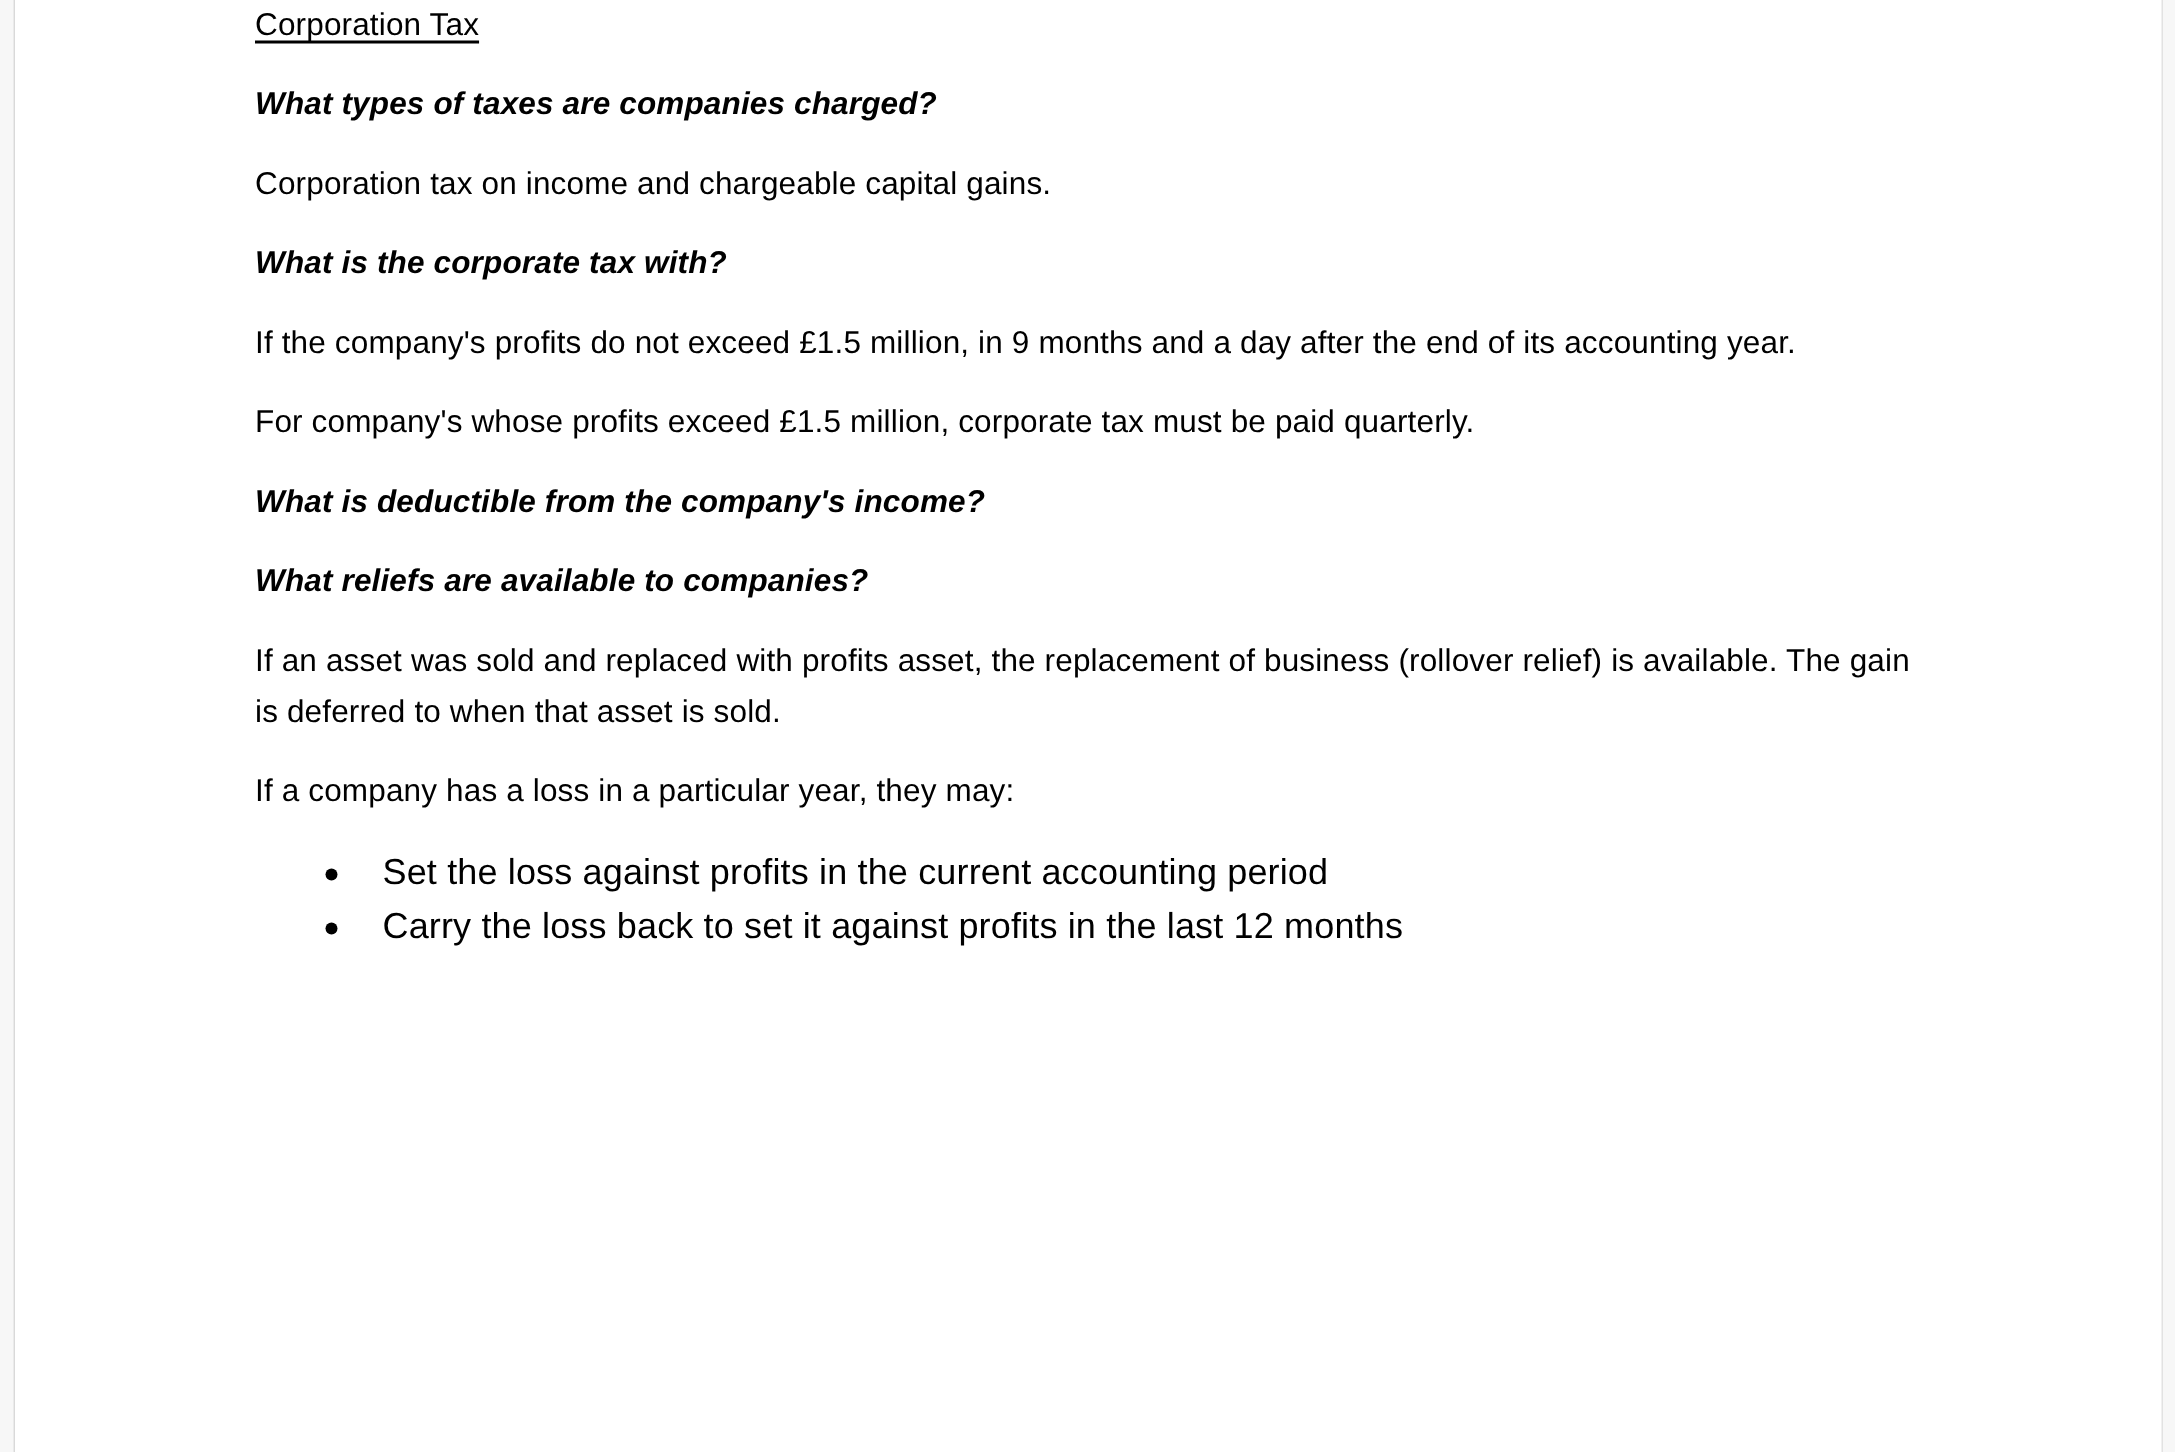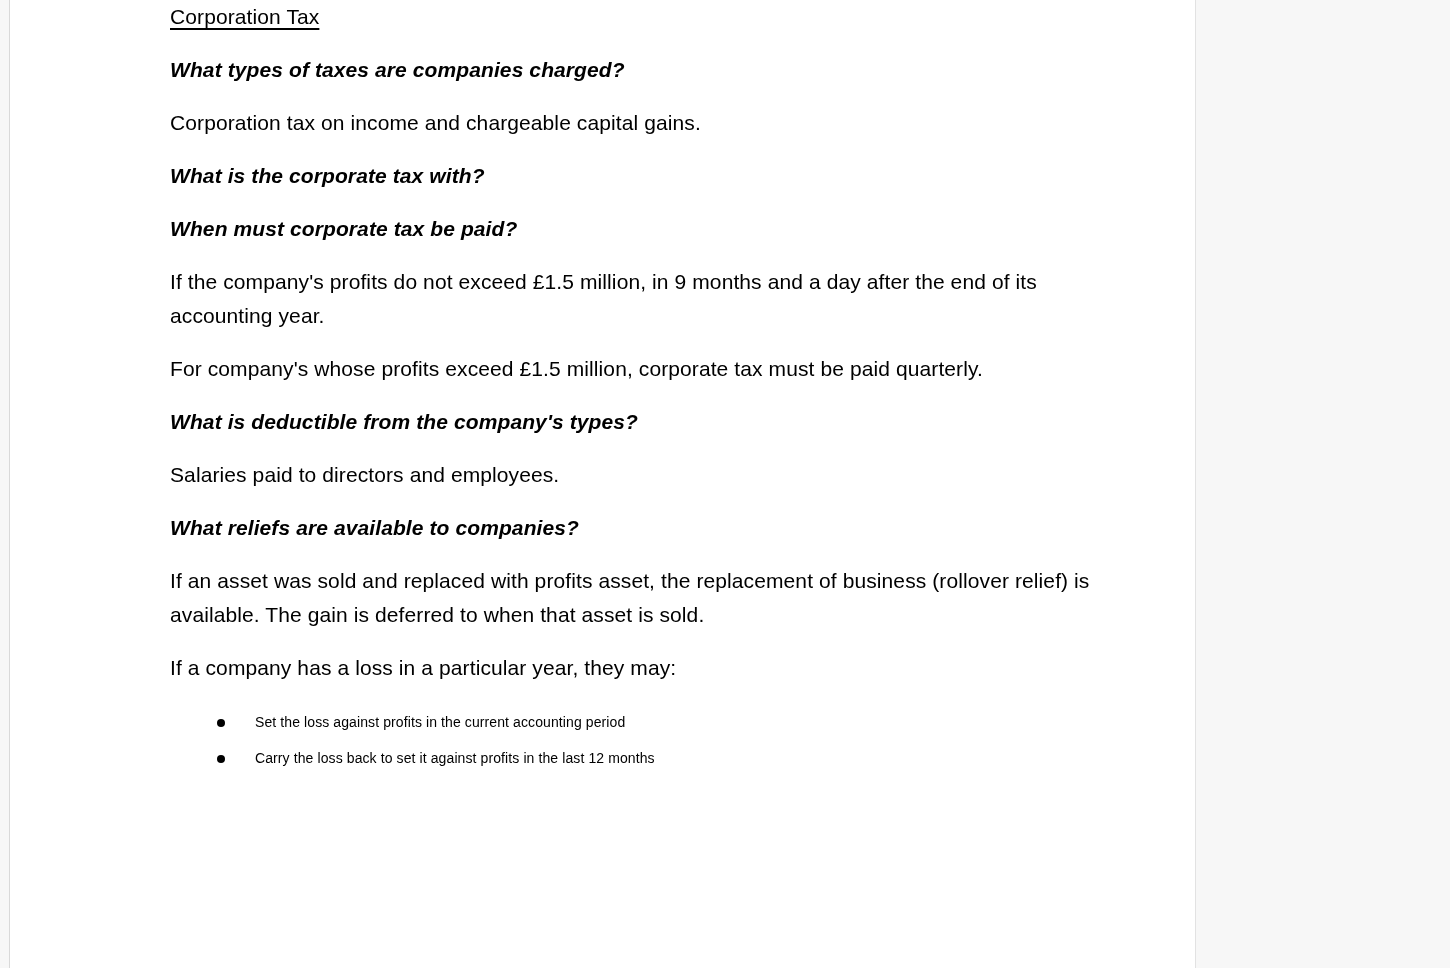--- a/index.html
+++ b/index.html
@@ -10,21 +10,21 @@
     height: 968px;
     background: #f7f7f7;
     font-family: "Liberation Sans", sans-serif;
     color: #000;
     overflow: hidden;
   }
   .page {
     position: absolute;
     left: 9px;
     top: 0;
-    width: 1187px;
+    width: 1433px;
     height: 968px;
     background: #ffffff;
     border-left: 1px solid #d9d9d9;
     border-right: 1px solid #e2e2e2;
     padding: 0 50px 0 160px;
   }
   .doc-title,
   .question,
   .answer {
     margin: 0 0 19px 0;
@@ -44,21 +44,21 @@
     font-weight: bold;
   }
   ul.loss-options {
     margin: 0;
     padding: 0 0 0 85px;
     list-style: none;
     max-width: 1112px;
   }
   ul.loss-options li {
     position: relative;
-    font-size: 14px;
+    font-size: 24px;
     line-height: 36px;
     letter-spacing: 0.1px;
   }
   ul.loss-options li .bullet-dot {
     position: absolute;
     left: -38px;
     top: 15px;
     width: 8px;
     height: 8px;
     border-radius: 50%;
@@ -70,26 +70,24 @@
 
 <div class="page">
 
   <h1 class="doc-title">Corporation Tax</h1>
 
   <p class="question">What types of taxes are companies charged?</p>
   <p class="answer">Corporation tax on income and chargeable capital gains.</p>
 
   <p class="question">What is the corporate tax with?</p>
 
-  <p class="question">When must corporate tax be paid?</p>
   <p class="answer">If the company's profits do not exceed £1.5 million, in 9 months and a day after the end of its accounting year.</p>
   <p class="answer">For company's whose profits exceed £1.5 million, corporate tax must be paid quarterly.</p>
 
-  <p class="question">What is deductible from the company's types?</p>
-  <p class="answer">Salaries paid to directors and employees.</p>
+  <p class="question">What is deductible from the company's income?</p>
 
   <p class="question">What reliefs are available to companies?</p>
   <p class="answer">If an asset was sold and replaced with profits asset, the replacement of business (rollover relief) is available. The gain is deferred to when that asset is sold.</p>
 
   <p class="answer">If a company has a loss in a particular year, they may:</p>
 
   <ul class="loss-options">
     <li>
       <span class="bullet-dot"></span>
       <span>Set the loss against profits in the current accounting period</span>

